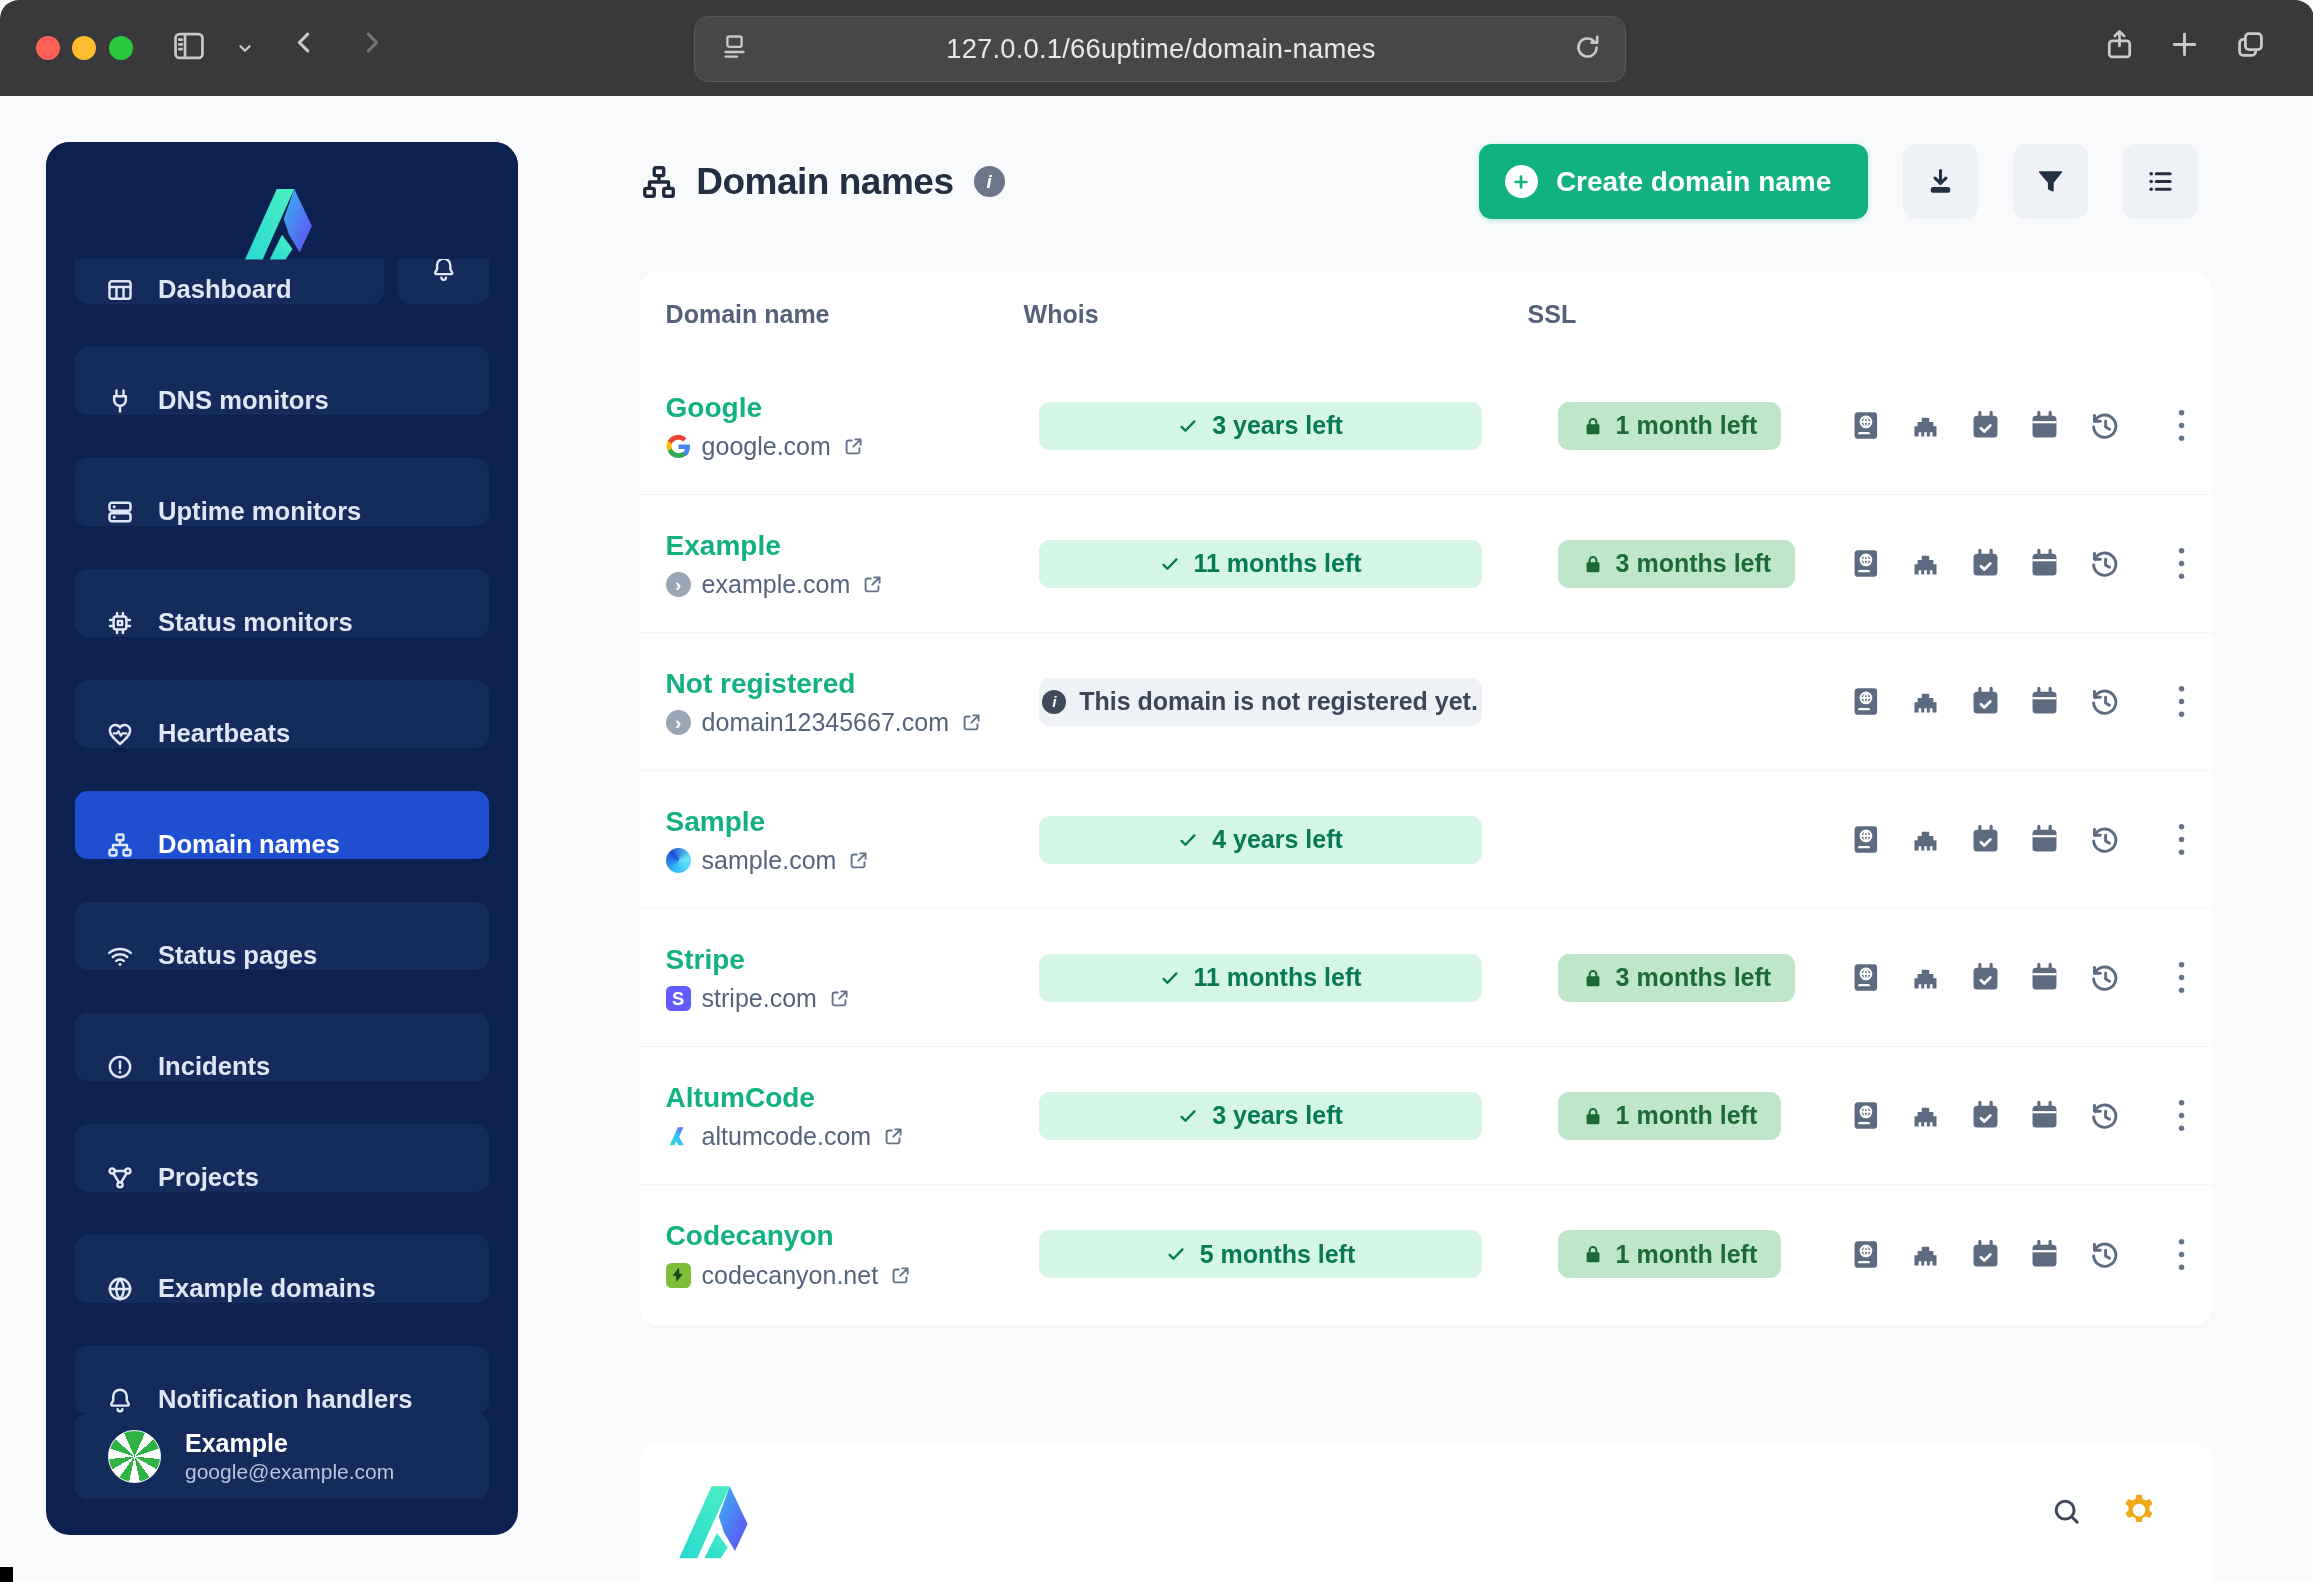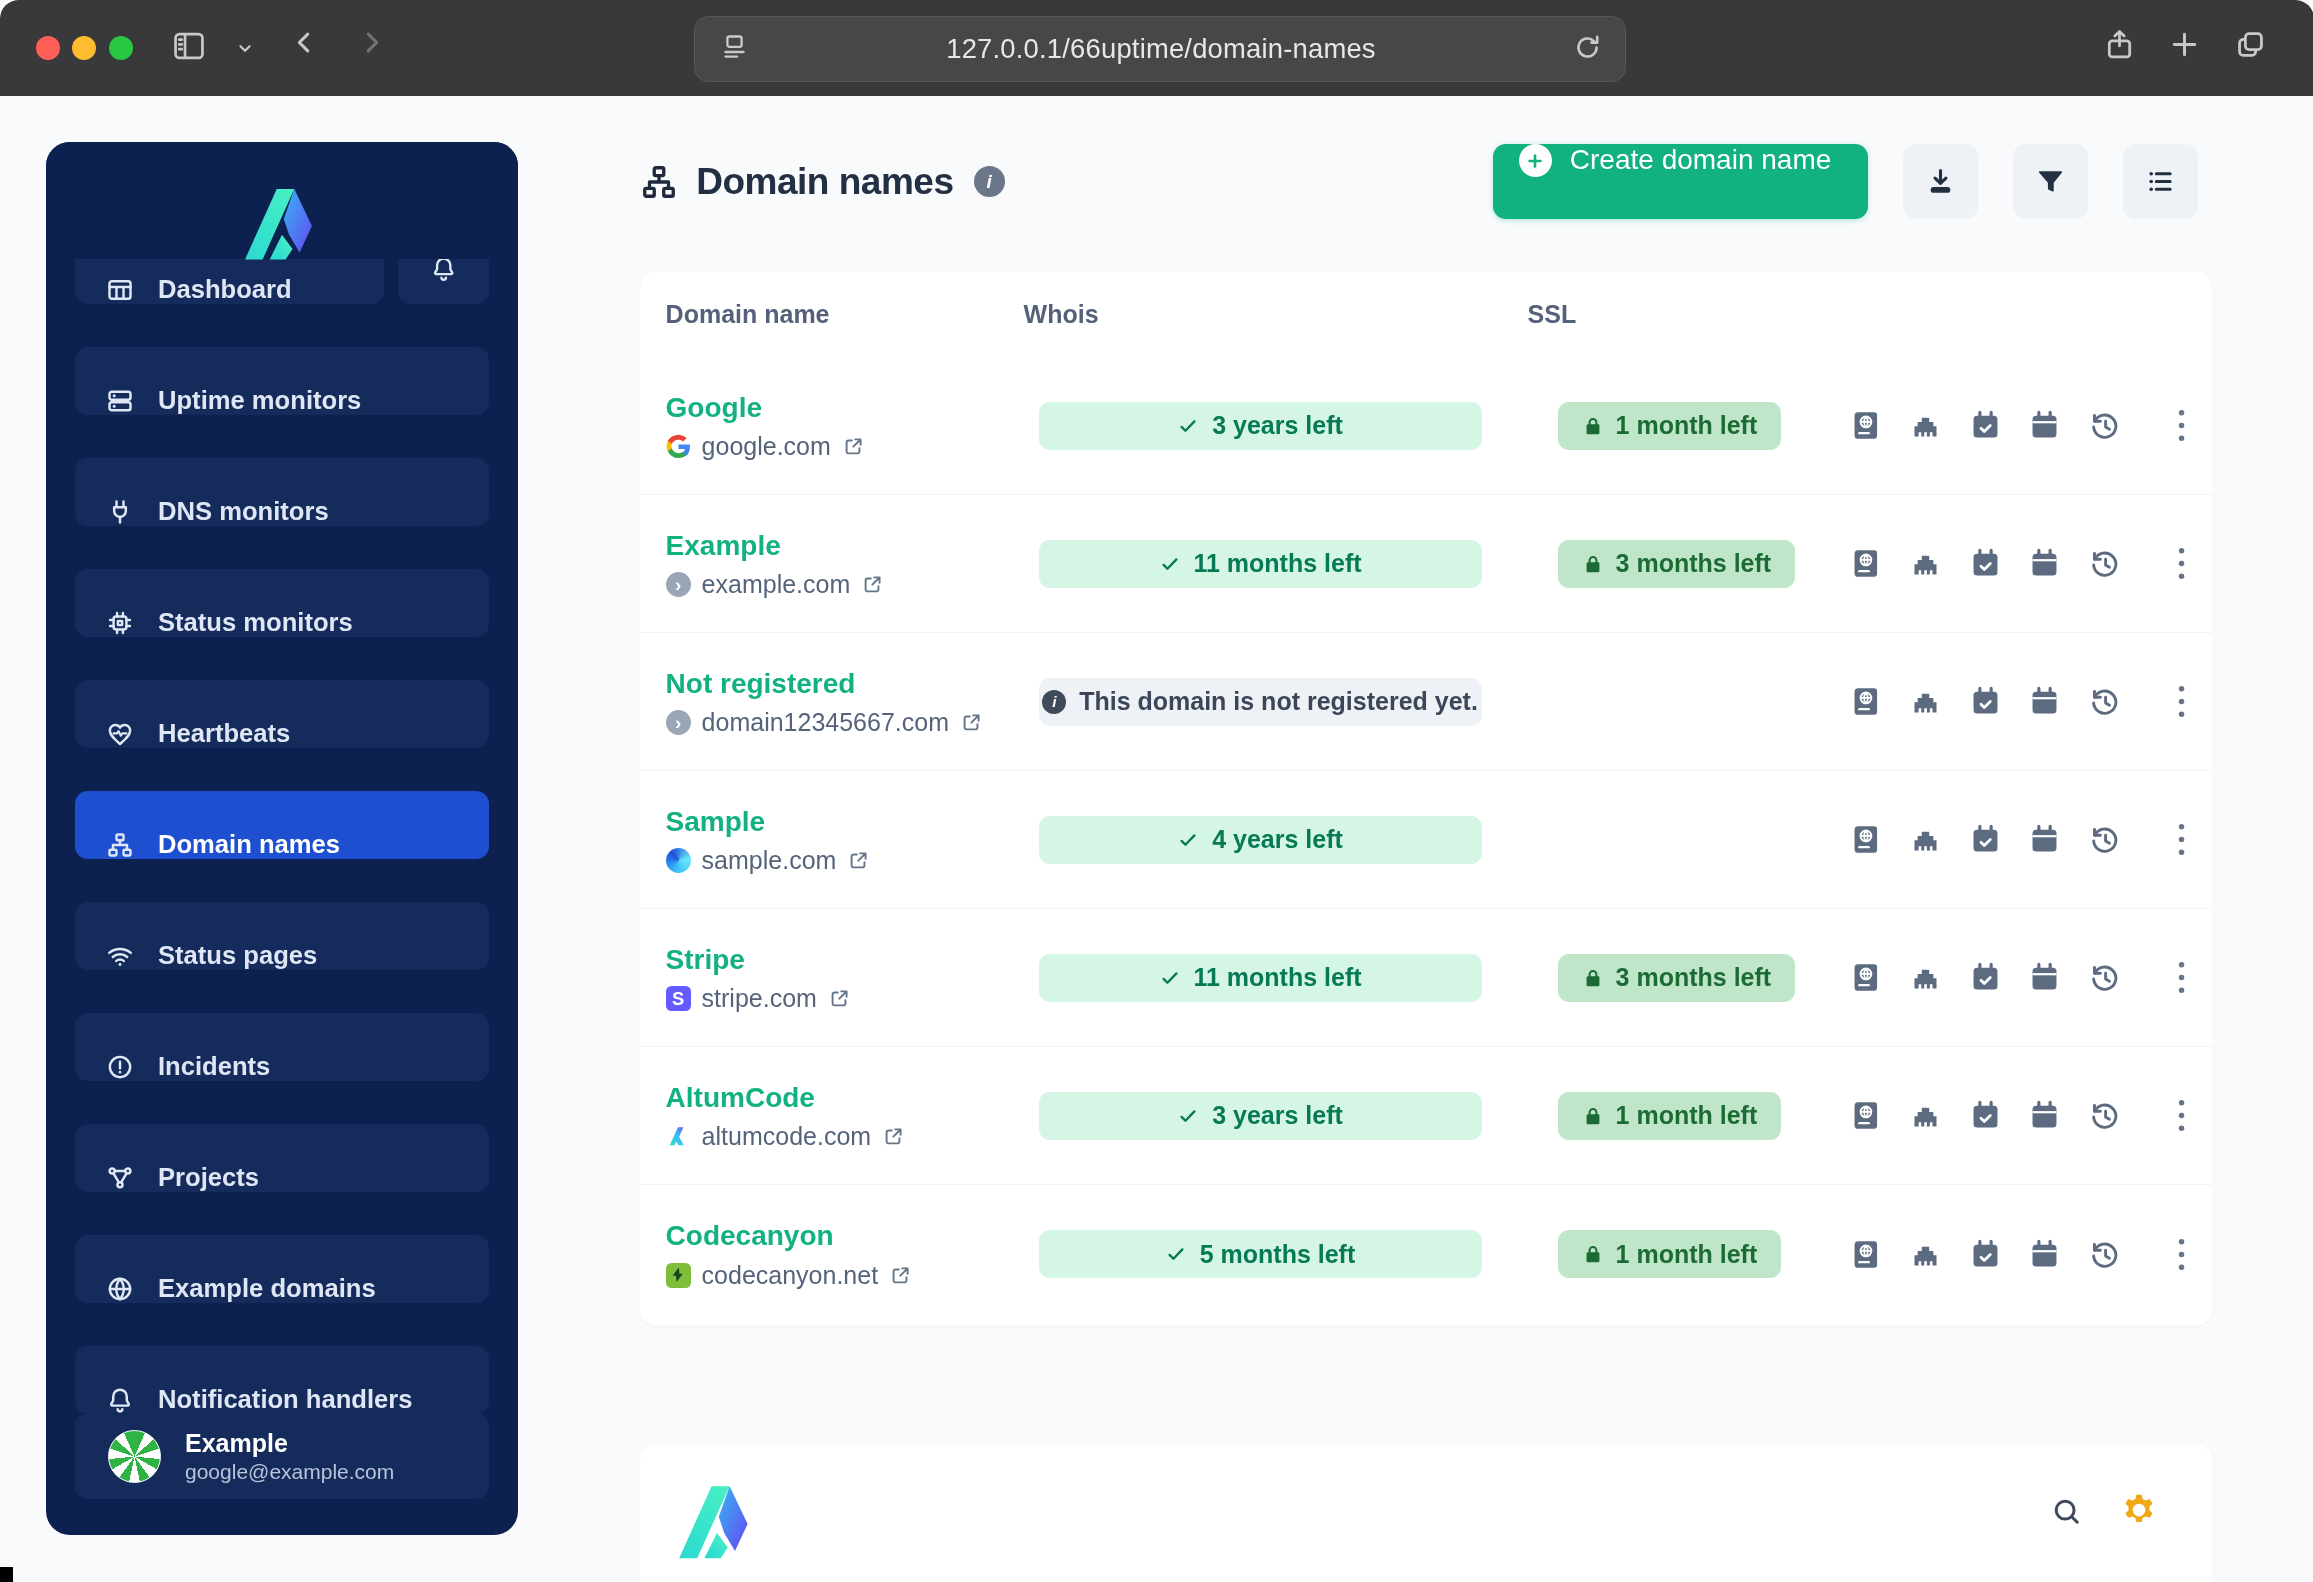--- a/index.html
+++ b/index.html
@@ -51,21 +51,21 @@
   .main{position:absolute;left:640px;width:1572px;top:0;height:1487px;}
   .page-header{position:absolute;top:48px;left:0;right:0;height:75px;display:flex;align-items:center;}
   .title-group{display:flex;align-items:center;gap:18.3px;}
   .title-group .t-icon{color:#1e293b;display:flex}
   .t-icon svg{width:38px;height:38px}
   .page-title{font-size:37px;font-weight:700;color:#233044;letter-spacing:-0.5px}
   .info-badge{width:31px;height:31px;border-radius:50%;background:#6b7689;color:#fff;display:flex;align-items:center;
     justify-content:center;font-size:19px;font-weight:700;font-style:italic;margin-left:1.8px;}
   .header-actions{margin-left:auto;display:flex;align-items:center;gap:35px;margin-right:13.7px;}
   .create-btn{height:75px;padding:0 37px 0 25.6px;background:#12b182;border:none;border-radius:12.8px;display:flex;
-    align-items:flex-start;gap:18.3px;color:#fff;font-size:28px;font-weight:400;cursor:pointer;
+    align-items:center;gap:18.3px;color:#fff;font-size:28px;font-weight:700;cursor:pointer;
     font-family:inherit;box-shadow:0 1.8px 5.5px rgba(16,185,129,.25);}
   .create-btn .plus-ic{width:33px;height:33px;border-radius:50%;background:#fff;color:#12b182;display:flex;
     align-items:center;justify-content:center;}
   .plus-ic svg{width:20px;height:20px}
   .sq-btn{width:75px;height:75px;border:none;border-radius:12.8px;background:#eef2f6;color:#233044;display:flex;
     align-items:center;justify-content:center;cursor:pointer;}
   .sq-btn svg{width:31px;height:31px}
 
   
   .card{position:absolute;top:175px;left:0;width:1572px;height:1055px;background:#fff;border-radius:16.4px;
@@ -221,37 +221,37 @@
               <span><svg viewBox="0 0 24 24" fill="none" stroke="currentColor" stroke-width="2.1" stroke-linecap="round" stroke-linejoin="round">
                   <path d="M12 3.2a5.8 5.8 0 0 1 5.8 5.8v3.4l1.6 2.9a1 1 0 0 1-.9 1.5H5.5a1 1 0 0 1-.9-1.5l1.6-2.9V9A5.8 5.8 0 0 1 12 3.2z"></path>
                   <path d="M10 19.8a2 2 0 0 0 4 0"></path>
                 </svg></span>
             </div>
           </div>
           <div class="nav-row">
             <div class="nav-item">
               <span class="nav-icon">
                 <svg viewBox="0 0 24 24" fill="none" stroke="currentColor" stroke-width="2.1" stroke-linecap="round" stroke-linejoin="round">
-                  <rect x="3" y="4" width="18" height="7" rx="2"></rect>
-                  <rect x="3" y="13" width="18" height="7" rx="2"></rect>
-                  <path d="M7 7.5h.01M7 16.5h.01" stroke-width="2.6"></path>
+                  <path d="M9 3v5M15 3v5M7 8h10v3.2a5 5 0 0 1-5 5 5 5 0 0 1-5-5z"></path>
+                  <path d="M12 16.2V21"></path>
                 </svg>
               </span>
-              <span class="nav-label">Uptime monitors</span>
+              <span class="nav-label">DNS monitors</span>
             </div>
           </div>
           <div class="nav-row">
             <div class="nav-item">
               <span class="nav-icon">
                 <svg viewBox="0 0 24 24" fill="none" stroke="currentColor" stroke-width="2.1" stroke-linecap="round" stroke-linejoin="round">
-                  <path d="M9 3v5M15 3v5M7 8h10v3.2a5 5 0 0 1-5 5 5 5 0 0 1-5-5z"></path>
-                  <path d="M12 16.2V21"></path>
+                  <rect x="3" y="4" width="18" height="7" rx="2"></rect>
+                  <rect x="3" y="13" width="18" height="7" rx="2"></rect>
+                  <path d="M7 7.5h.01M7 16.5h.01" stroke-width="2.6"></path>
                 </svg>
               </span>
-              <span class="nav-label">DNS monitors</span>
+              <span class="nav-label">Uptime monitors</span>
             </div>
           </div>
           <div class="nav-row">
             <div class="nav-item">
               <span class="nav-icon">
                 <svg viewBox="0 0 24 24" fill="none" stroke="currentColor" stroke-width="2.1" stroke-linecap="round" stroke-linejoin="round">
                   <rect x="6.5" y="6.5" width="11" height="11" rx="2"></rect>
                   <rect x="10.2" y="10.2" width="3.6" height="3.6"></rect>
                   <path d="M9.5 3.5v3M14.5 3.5v3M9.5 17.5v3M14.5 17.5v3M3.5 9.5h3M3.5 14.5h3M17.5 9.5h3M17.5 14.5h3"></path>
                 </svg>

